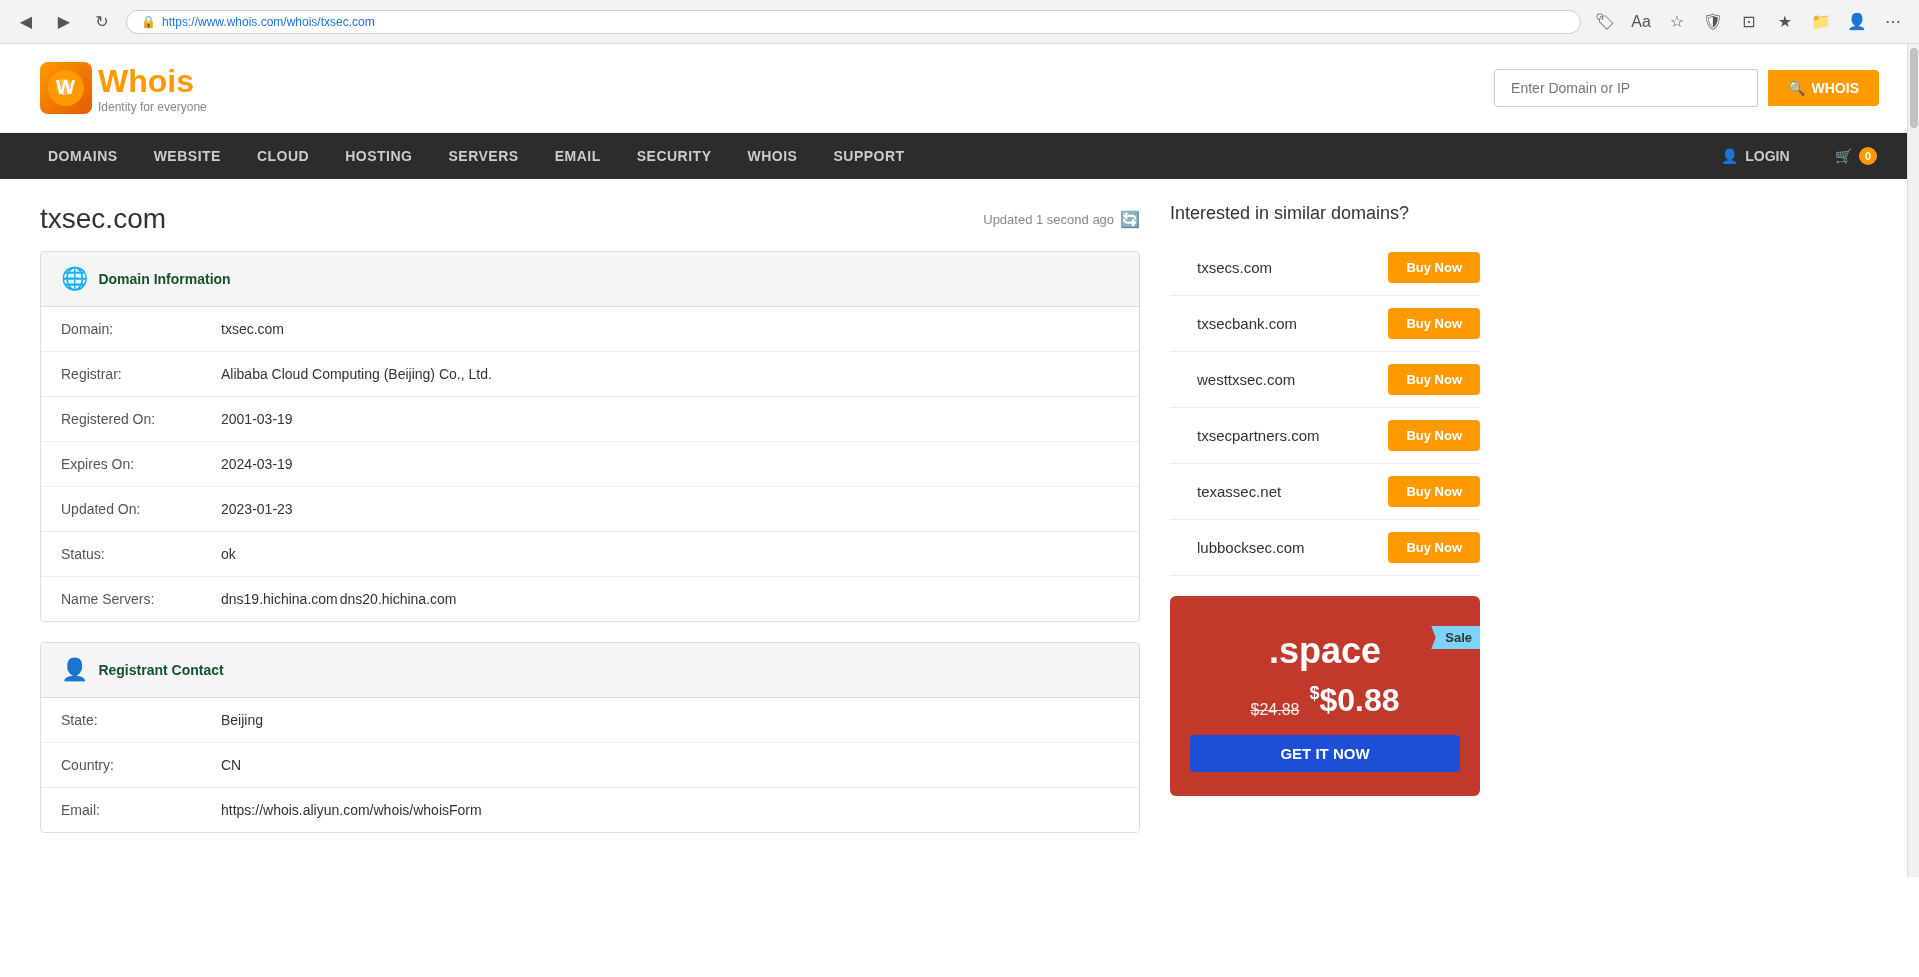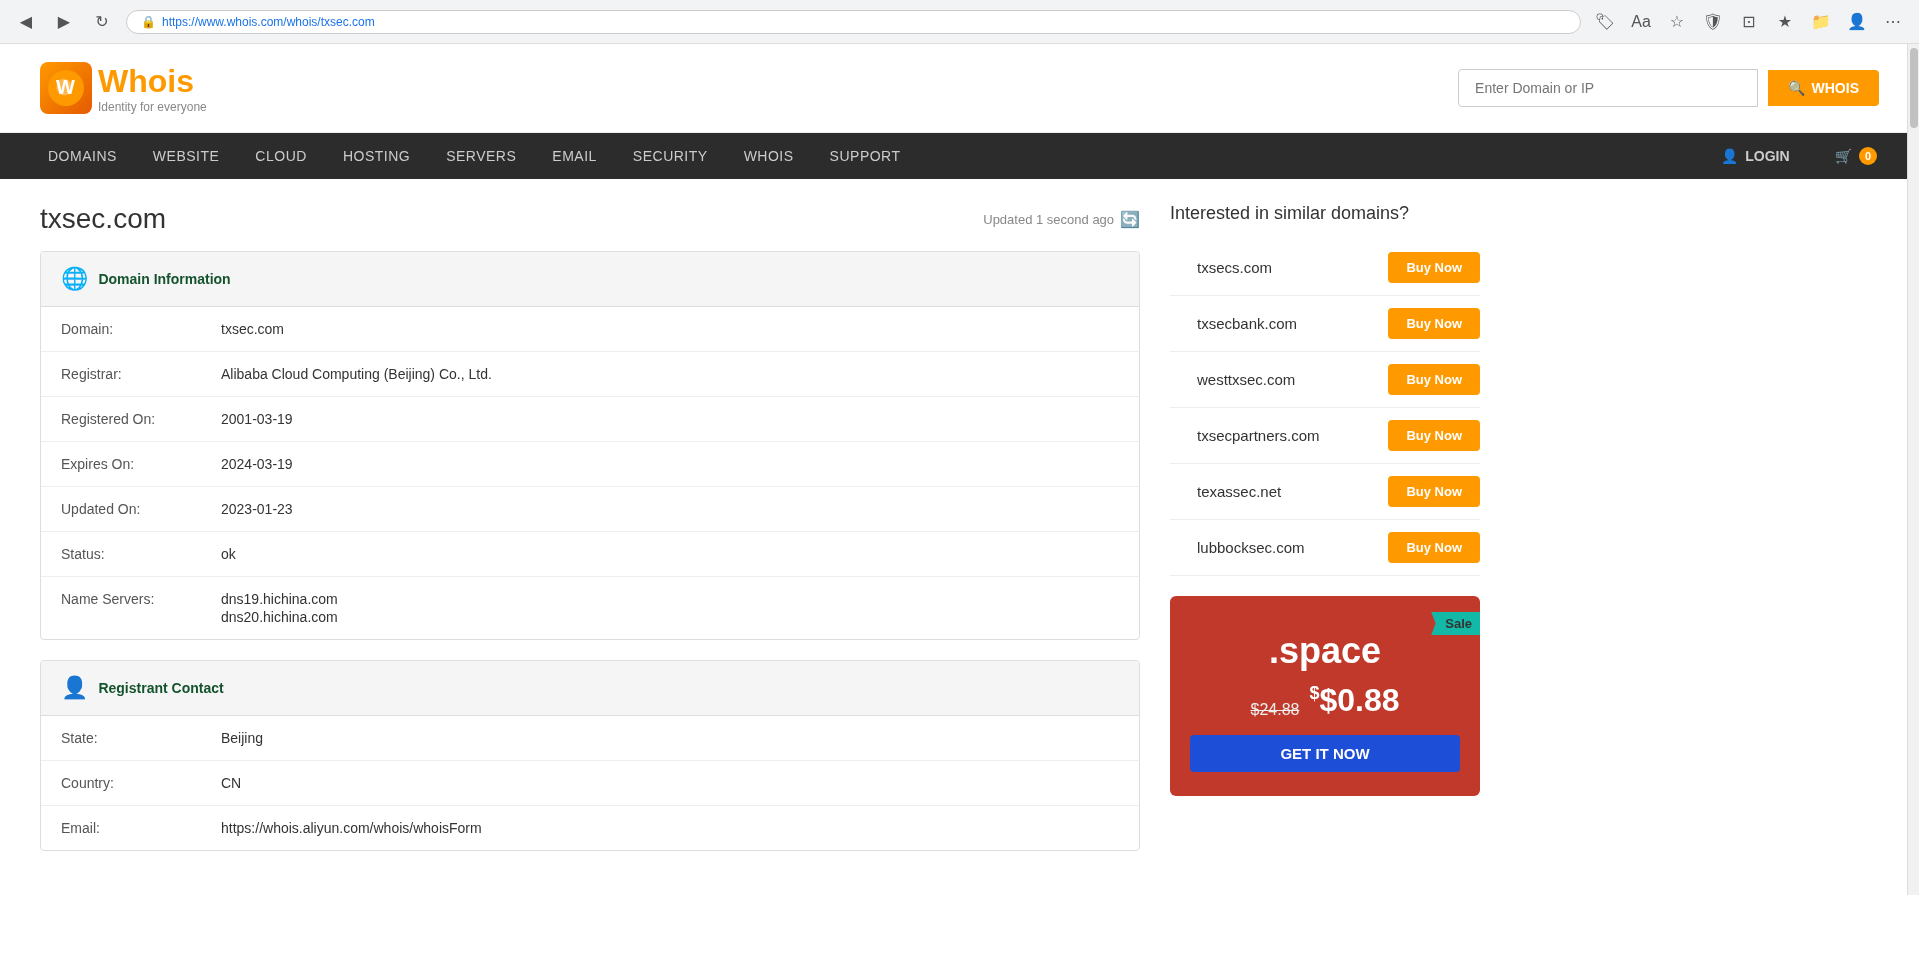--- a/index.html
+++ b/index.html
@@ -55,35 +55,35 @@
       background: linear-gradient(135deg, #f90 0%, #e55a00 100%);
       border-radius: 8px;
       display: flex; align-items: center; justify-content: center;
       color: white; font-size: 24px; font-weight: bold;
     }
     .logo-text-area { display: flex; flex-direction: column; }
     .logo-whois { font-size: 32px; font-weight: bold; color: #f90; }
     .logo-tagline { font-size: 12px; color: #888; }
     .header-right { display: flex; align-items: center; gap: 10px; }
     .search-input {
-      width: 300px; padding: 10px 16px; border: 1px solid #ccc; border-radius: 4px 0 0 4px;
+      width: 264px; padding: 10px 16px; border: 1px solid #ccc; border-radius: 4px 0 0 4px;
       font-size: 14px; outline: none; color: #999;
     }
     .search-btn {
       background: #f90; color: white; border: none; padding: 10px 20px;
       font-size: 14px; font-weight: bold; cursor: pointer; border-radius: 0 4px 4px 0;
       display: flex; align-items: center; gap: 6px;
     }
 
     
     .site-nav {
       background: #2c2c2c; display: flex; align-items: center; padding: 0 30px;
     }
     .nav-item {
-      color: #ccc; padding: 14px 18px; font-size: 14px; font-weight: 400;
+      color: #ccc; padding: 14px 18px; font-size: 14px; font-weight: 700;
       cursor: pointer; letter-spacing: 0.5px; text-transform: uppercase;
       transition: color 0.2s;
     }
     .nav-right { margin-left: auto; display: flex; align-items: center; gap: 16px; }
     .nav-login {
       color: #ccc; padding: 14px 18px; font-size: 14px; font-weight: 600;
       cursor: pointer; display: flex; align-items: center; gap: 6px;
     }
     .nav-cart {
       display: flex; align-items: center; gap: 6px; color: #ccc;
@@ -112,42 +112,42 @@
       border-bottom: 1px solid #ddd;
     }
     .card-header-icon { font-size: 22px; color: #f90; }
     .card-header-title { font-size: 14px; font-weight: bold; color: #14532d; }
     .info-row {
       display: flex; padding: 14px 20px; border-bottom: 1px solid #eee;
     }
     .info-row:last-child { border-bottom: none; }
     .info-label { width: 160px; color: #555; font-size: 14px; flex-shrink: 0; }
     .info-value { color: #333; font-size: 14px; }
-    .info-value-block { display: flex; flex-direction: column; gap: 2px; }
+    .info-value-block { display: flex; flex-direction: row; gap: 2px; }
 
     
     .similar-title { font-size: 18px; color: #333; margin-bottom: 16px; }
     .similar-item {
       display: flex; align-items: center; justify-content: space-between;
       padding: 12px 0; border-bottom: 1px solid #eee;
     }
     .similar-domain { font-size: 15px; color: #333; margin-left: 27px; }
     .buy-btn {
       background: #f90; color: white; border: none; padding: 8px 18px;
       font-size: 13px; font-weight: bold; border-radius: 4px; cursor: pointer;
     }
 
     
     .sale-card {
       background: #c0392b; border-radius: 6px; padding: 24px 20px; margin-top: 20px;
       position: relative; overflow: hidden;
     }
     .sale-ribbon {
-      position: absolute; top: 16px; right: -6px;
-      background: #14b8a6; color: #333; font-size: 13px; font-weight: bold;
+      position: absolute; top: 30px; right: -6px;
+      background: #7dd3fc; color: #333; font-size: 13px; font-weight: bold;
       padding: 4px 14px; clip-path: polygon(0 0, 100% 0, 100% 100%, 0 100%, 8% 50%);
     }
     .sale-domain-name { font-size: 36px; font-weight: bold; color: #fff; text-align: center; margin: 10px 0; }
     .sale-pricing { display: flex; align-items: flex-end; justify-content: center; gap: 10px; margin-top: 6px; }
     .sale-old-price { color: #eee; font-size: 16px; text-decoration: line-through; }
     .sale-new-price { color: #fff; font-size: 32px; font-weight: bold; }
     .sale-get-btn {
       display: block; width: 100%; background: #1d4ed8; color: white; border: none;
       padding: 10px; font-size: 15px; font-weight: bold; border-radius: 4px;
       cursor: pointer; margin-top: 16px; text-align: center;

